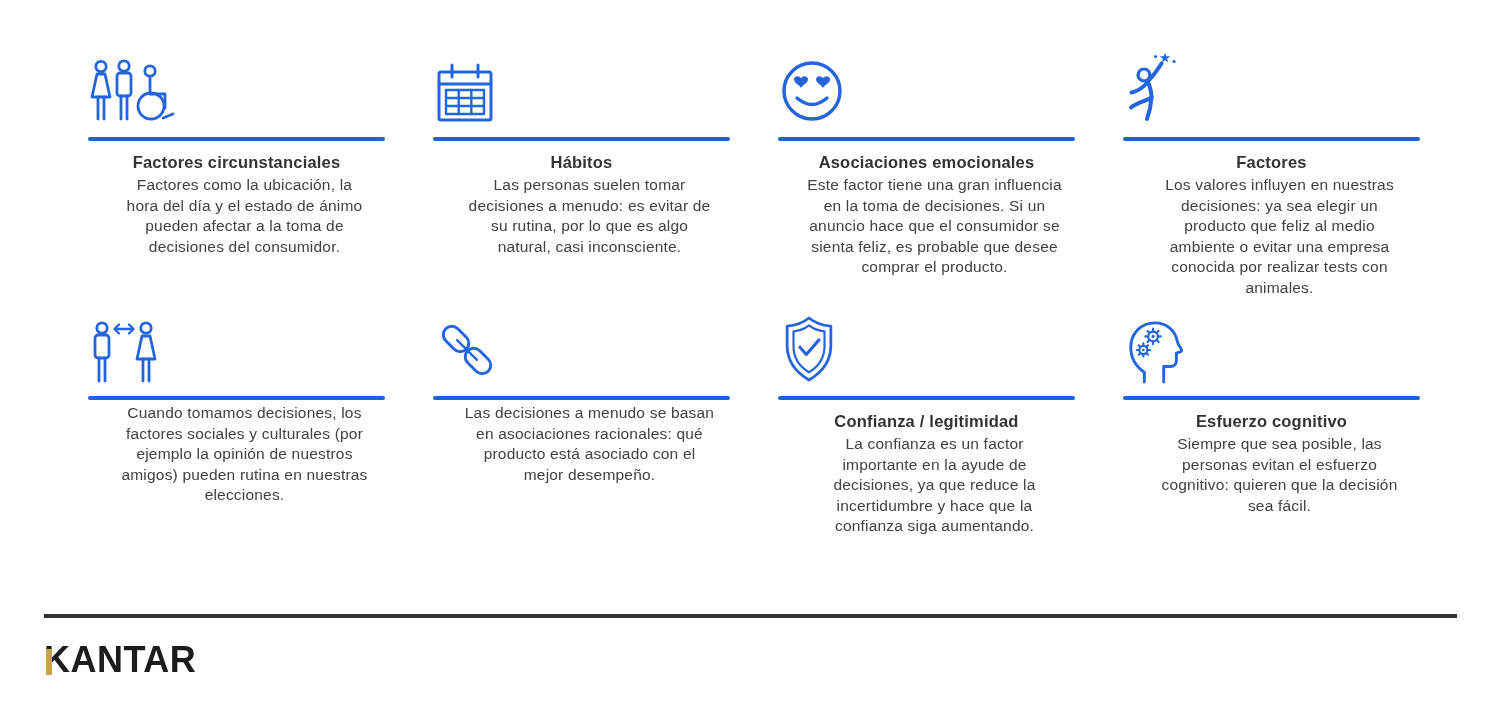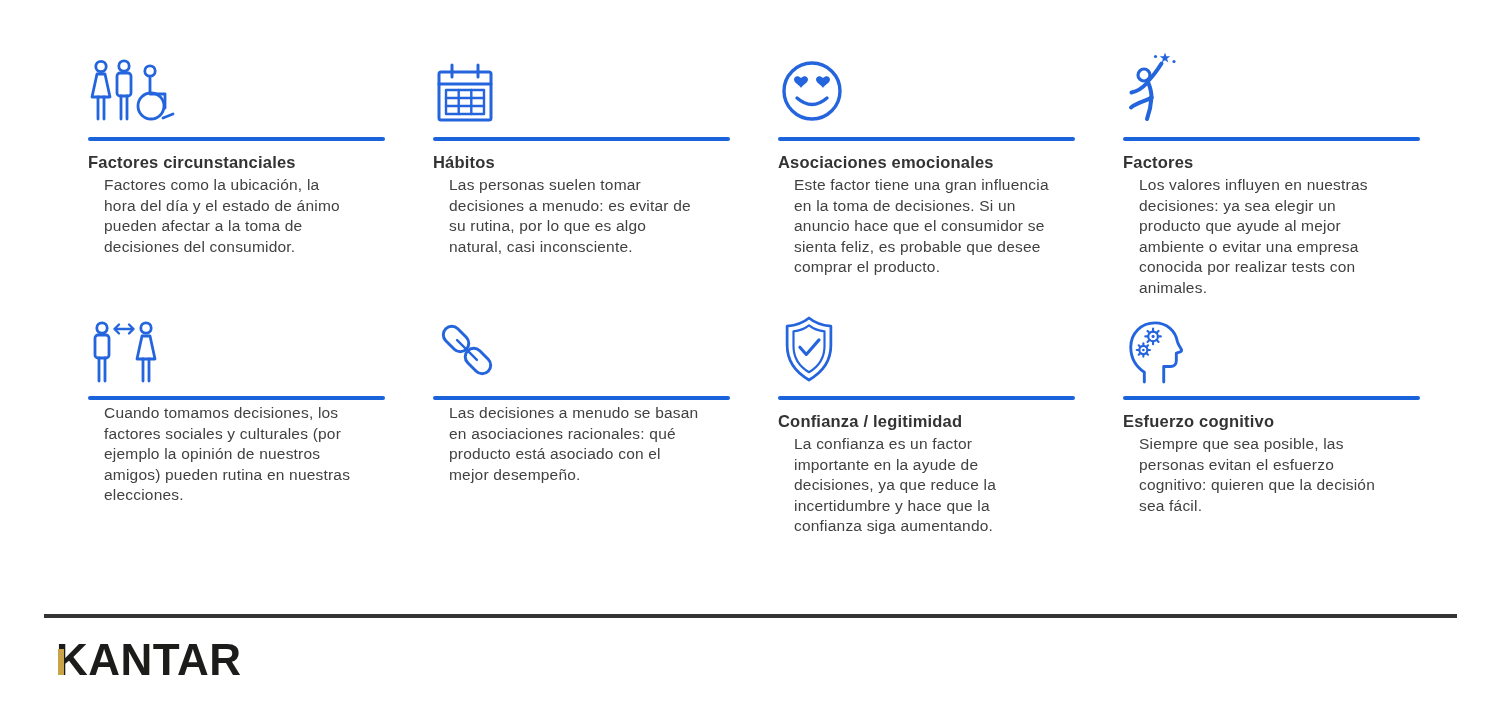--- a/index.html
+++ b/index.html
@@ -21,21 +21,21 @@
     font-family: "Liberation Sans", sans-serif;
     overflow: hidden;
   }
   .grid {
     position: absolute; left: 88px; top: 55px;
     display: grid;
     grid-template-columns: repeat(4, 297px);
     grid-template-rows: 259px auto;
     column-gap: 48px;
   }
-  .card { width: 297px; }
+  .card { width: 297px; text-align: center; }
   .icon-box {
     height: 70px;
     display: flex; align-items: flex-end;
     overflow: visible;
     color: var(--icon-blue);
   }
   .divider {
     height: 4px; width: 100%;
     margin-top: 12px;
     background: var(--accent-blue);
@@ -53,22 +53,22 @@
     color: var(--text-dark);
     white-space: pre-line;
     letter-spacing: 0.2px;
   }
   .bottom-rule {
     position: absolute; left: 44px; top: 614px;
     width: 1413px; height: 4px;
     background: var(--rule-dark);
   }
   .logo {
-    position: absolute; left: 56px; top: 641px;
-    font-size: 44px; font-weight: bold;
+    position: absolute; left: 44px; top: 641px;
+    font-size: 36px; font-weight: bold;
     letter-spacing: 0.5px;
     color: var(--logo-black);
     line-height: 38px;
   }
   .k-gold {
     position: absolute; left: 2px; top: 8px;
     width: 6px; height: 26px;
     background: var(--logo-gold);
   }
   svg { display: block; }
@@ -160,21 +160,21 @@
         <path d="M25,31 C27.5,37 28.5,42 28.5,46.5"></path>
         <path d="M24,32 C19,37.5 13.5,40.5 8.5,41.5"></path>
         <path d="M28.5,46.5 C28,54 26.5,61 24,68"></path>
         <path d="M28.5,46.5 C22,50.5 14.5,51 8,56.5"></path>
       </svg>
     </div>
     <div class="divider"></div>
     <h3 class="card-title">Factores</h3>
     <p class="card-body">Los valores influyen en nuestras
 decisiones: ya sea elegir un
-producto que ayude al mejor
+producto que feliz al medio
 ambiente o evitar una empresa
 conocida por realizar tests con
 animales.</p>
   </div>
 
   <div class="card">
     <div class="icon-box">
       <svg width="76" height="64" viewBox="0 0 76 64" fill="none" stroke="currentColor" stroke-width="2.8" stroke-linecap="round" stroke-linejoin="round">
         <circle cx="14" cy="8" r="5.2"></circle>
         <rect x="7" y="15" width="14" height="23" rx="3"></rect>

